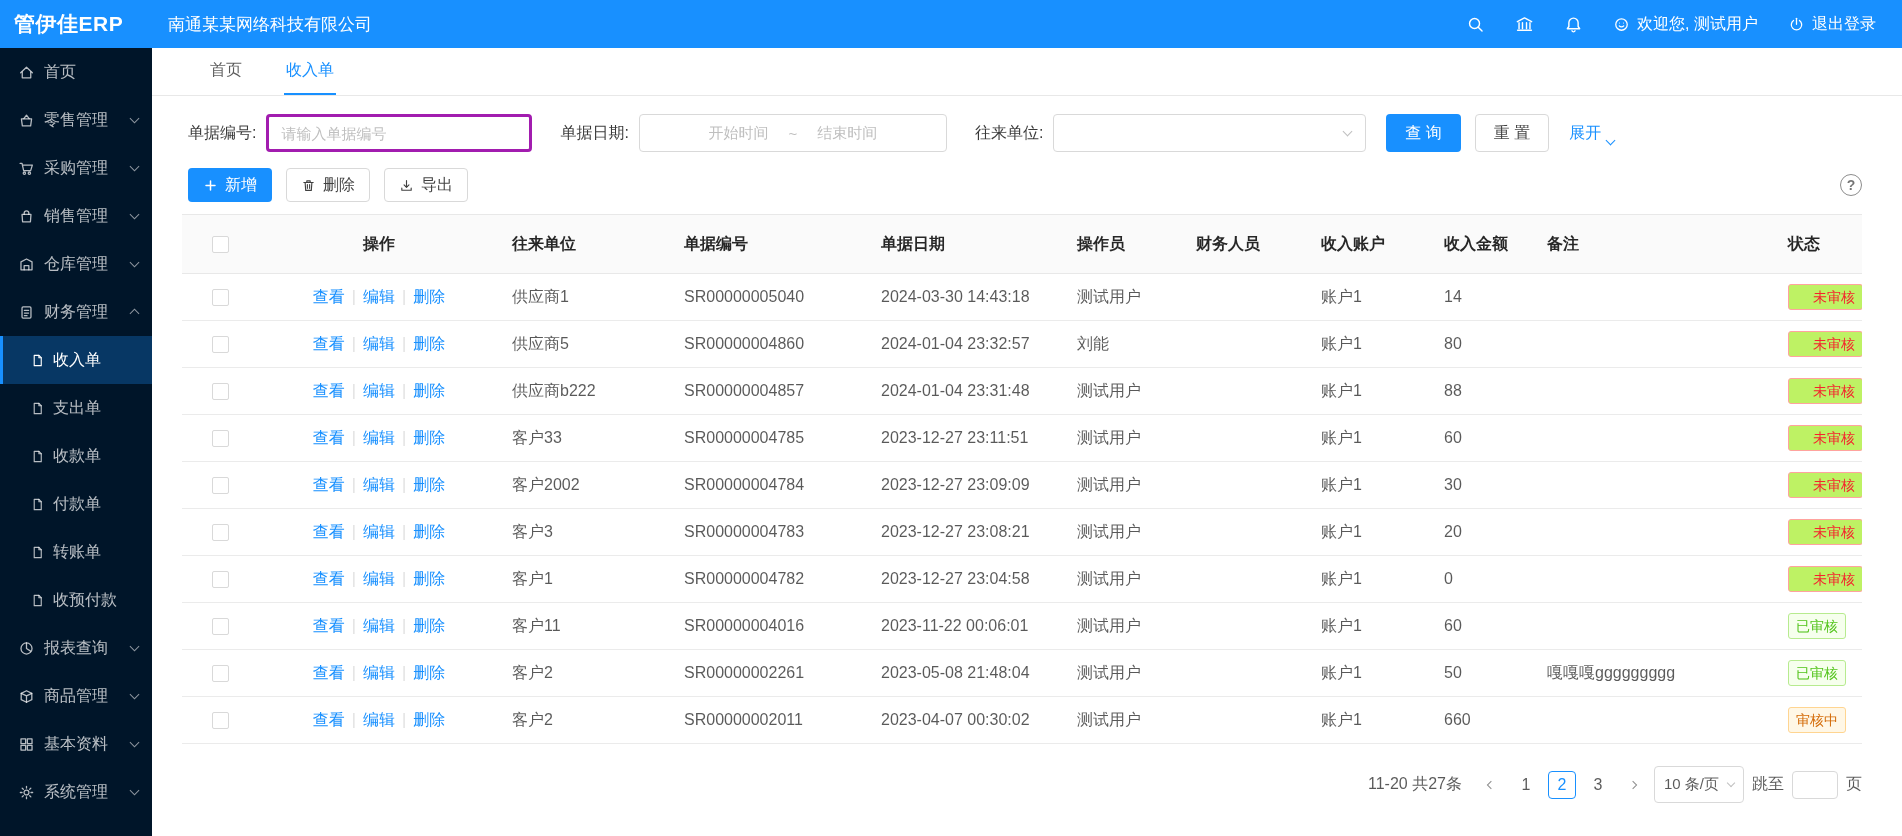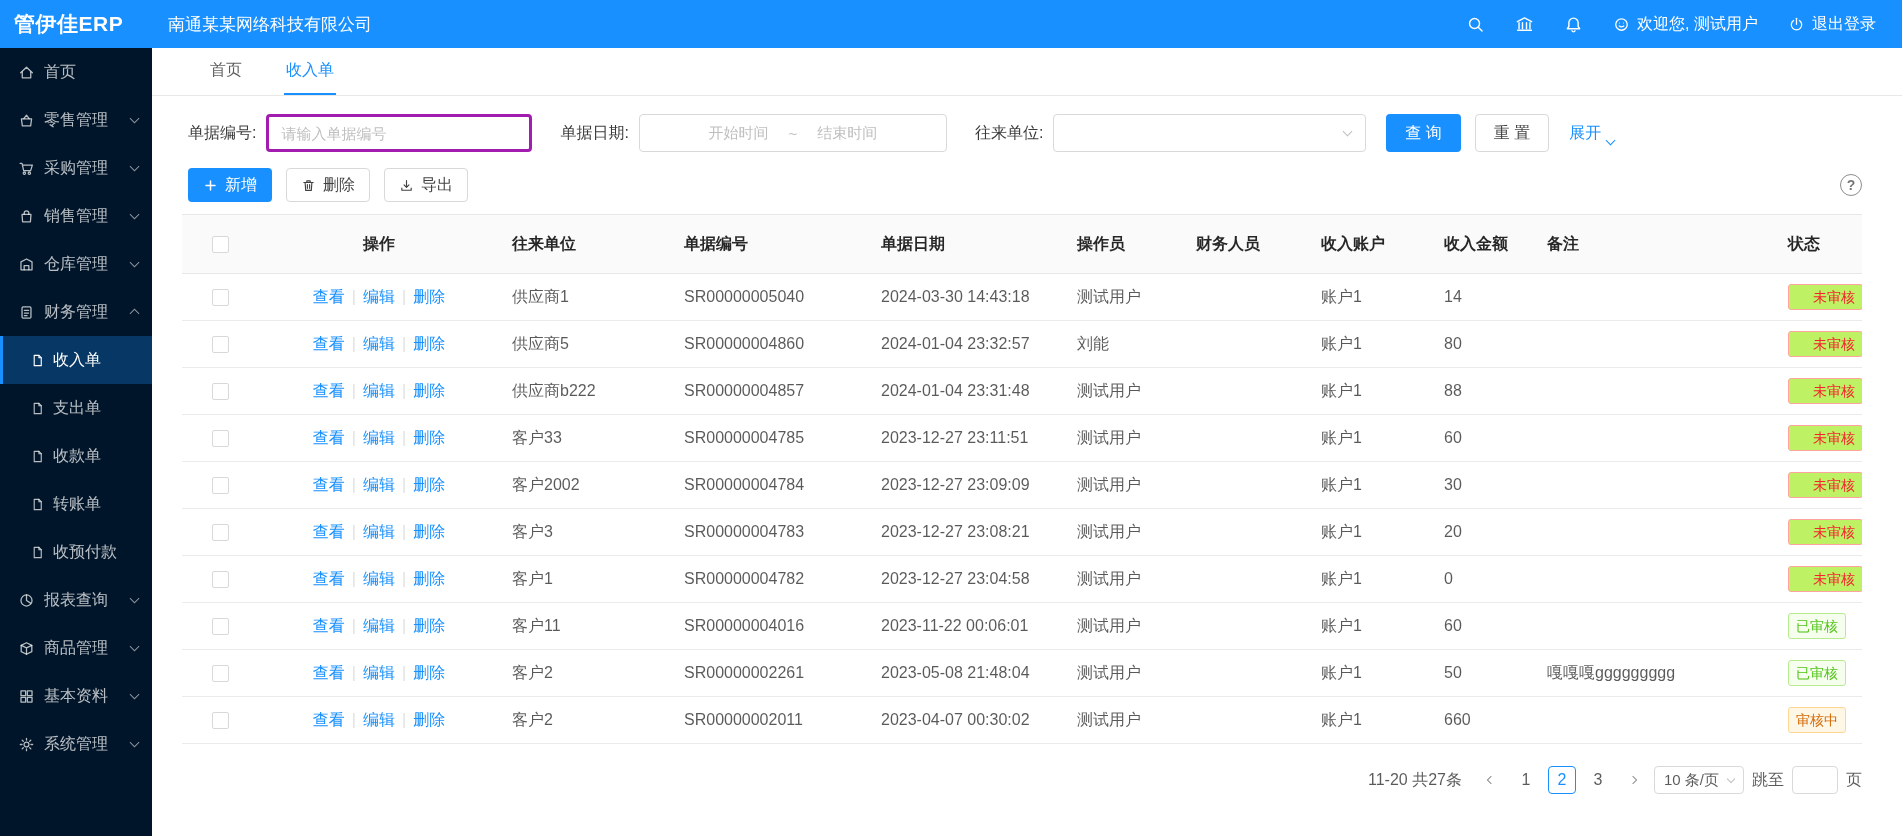--- a/index.html
+++ b/index.html
@@ -137,21 +137,21 @@
   .st-orange { color: #d46b08; background: #fff7e6; border: 1px solid #ffd591; }
 
   
   .pagination { display: flex; align-items: center; justify-content: flex-end; gap: 8px; padding: 22px 40px 0 0; font-size: 16px; color: rgba(0,0,0,0.65); }
   .pg-total { margin-right: 8px; }
   .pg-arrow { width: 26px; height: 28px; display: inline-flex; align-items: center; justify-content: center; color: rgba(0,0,0,0.45); cursor: pointer; }
   .pg-arrow .chev { width: 6px; height: 6px; }
   .pages { display: flex; gap: 8px; }
   .page { min-width: 28px; height: 28px; display: flex; align-items: center; justify-content: center; border-radius: 4px; cursor: pointer; border: 1px solid transparent; }
   .page.active { border-color: #1890ff; color: #1890ff; background: #fff; }
-  .pg-size { height: 28px; border: 1px solid #d9d9d9; border-radius: 4px; display: inline-flex; align-items: center; gap: 9px; padding: 0 9px; font-size: 15px; cursor: pointer; }
+  .pg-size { height: 37px; border: 1px solid #d9d9d9; border-radius: 4px; display: inline-flex; align-items: center; gap: 9px; padding: 0 9px; font-size: 15px; cursor: pointer; }
   .pg-size .chev { width: 6px; height: 6px; color: #bfbfbf; }
   .pg-jump { display: inline-flex; align-items: center; gap: 8px; }
   .pg-jump input { width: 46px; height: 28px; border: 1px solid #d9d9d9; border-radius: 4px; font-family: inherit; font-size: 15px; padding: 0 6px; outline: none; }
 </style>
 </head>
 <body>
 
 <div>
 
   <header class="topbar">
@@ -292,20 +292,29 @@
   <div class="menu-sub">
     <span class="ic ms-icon">
             <svg viewBox="0 0 16 16" fill="none" stroke="currentColor" stroke-width="1.2" stroke-linecap="round" stroke-linejoin="round">
               <path d="M4.5 2.5h5L12 5v8.5H4.5z"></path>
               <path d="M9.5 2.5V5H12"></path>
             </svg>
           </span>
     <span class="ms-label">收款单</span>
   </div>
 
+  <div class="menu-sub">
+    <span class="ic ms-icon">
+            <svg viewBox="0 0 16 16" fill="none" stroke="currentColor" stroke-width="1.2" stroke-linecap="round" stroke-linejoin="round">
+              <path d="M4.5 2.5h5L12 5v8.5H4.5z"></path>
+              <path d="M9.5 2.5V5H12"></path>
+            </svg>
+          </span>
+    <span class="ms-label">付款单</span>
+  </div>
 
   <div class="menu-sub">
     <span class="ic ms-icon">
             <svg viewBox="0 0 16 16" fill="none" stroke="currentColor" stroke-width="1.2" stroke-linecap="round" stroke-linejoin="round">
               <path d="M4.5 2.5h5L12 5v8.5H4.5z"></path>
               <path d="M9.5 2.5V5H12"></path>
             </svg>
           </span>
     <span class="ms-label">转账单</span>
   </div>

